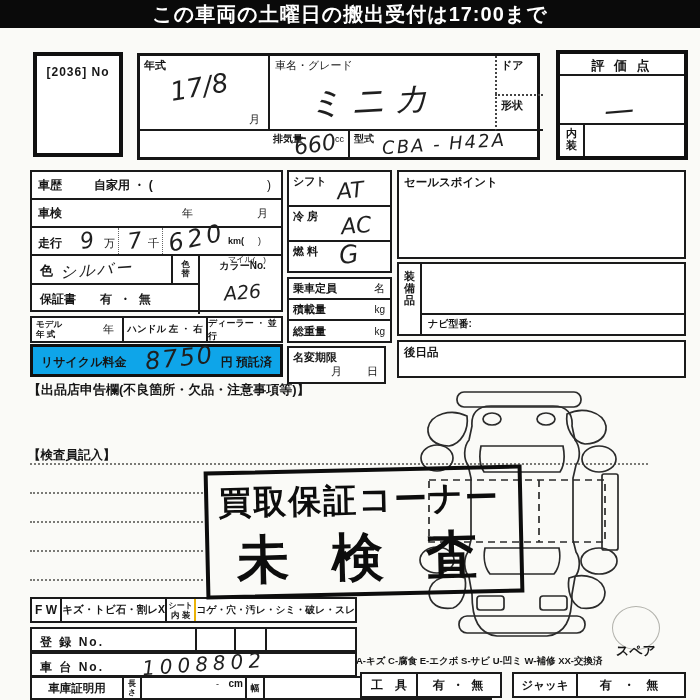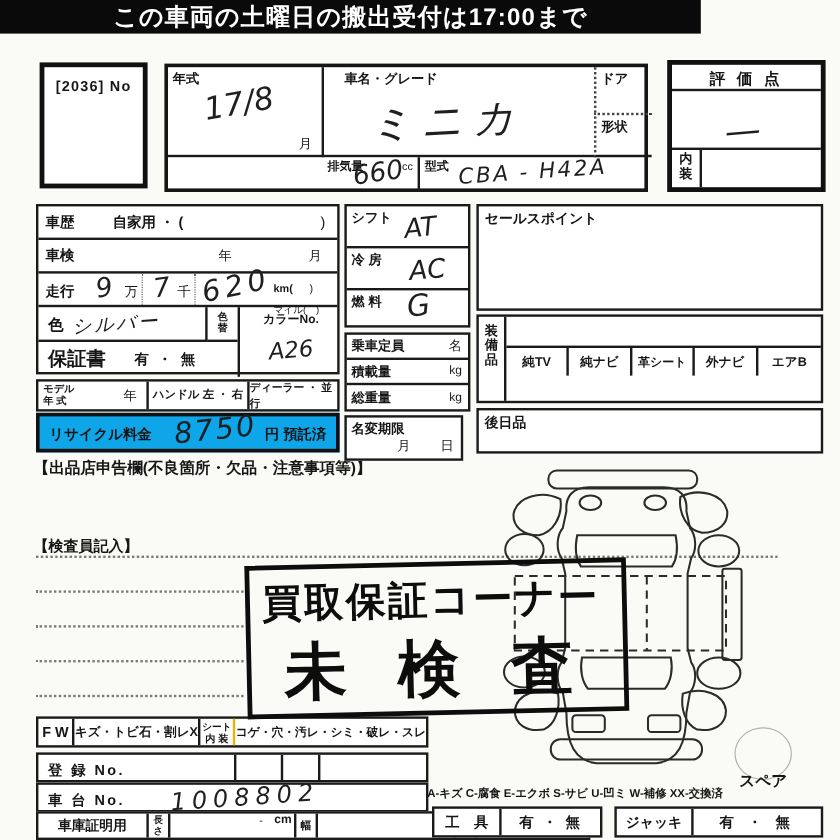--- a/index.html
+++ b/index.html
@@ -12,34 +12,34 @@
   .lbl{font-weight:bold}
   .hw{font-family:"DejaVu Sans",sans-serif;font-style:italic;color:#1f1f1f;white-space:nowrap}
   .dotline{border-top:2px dotted #7a7a76;height:0}
   .tiny{font-size:8.5px;line-height:1.1;font-weight:bold;text-align:center}
   .flex{display:flex;align-items:center}
   .nw{white-space:nowrap}
 </style>
 </head>
 <body>
 
-<div class="abs" style="left:0;top:0;width:584px;height:28px;background:#0a0a0a;color:#fff;display:flex;align-items:center;justify-content:center;font-size:20px;font-weight:bold;letter-spacing:1px">この車両の土曜日の搬出受付は17:00まで</div>
+<div class="abs" style="left:0;top:0;width:700px;height:28px;background:#0a0a0a;color:#fff;display:flex;align-items:center;justify-content:center;font-size:20px;font-weight:bold;letter-spacing:1px">この車両の土曜日の搬出受付は17:00まで</div>
 
 <div class="abs bxthick" style="left:33px;top:52px;width:90px;height:105px;background:#fff">
   <div style="text-align:center;font-size:12px;font-weight:bold;margin-top:9px;letter-spacing:1px">[2036] No</div>
 </div>
 
 <div class="abs" style="left:137px;top:53px;width:403px;height:107px;border:3px solid #151515;background:#fff">
   <div class="abs" style="left:0;top:0;width:130px;height:75px;border-right:2px solid #1a1a1a;border-bottom:2px solid #1a1a1a">
     <span style="position:absolute;left:4px;top:2px;font-size:11px;font-weight:bold">年式</span>
     <span class="hw" style="position:absolute;left:30px;top:16px;font-size:26px;transform:rotate(-10deg)">17/8</span>
     <span style="position:absolute;right:8px;bottom:2px;font-size:11px">月</span>
   </div>
   <div class="abs" style="left:130px;top:0;width:225px;height:75px;border-bottom:2px solid #1a1a1a">
-    <span style="position:absolute;left:17px;top:2px;font-size:11px;font-weight:bold">車名・グレード</span>
+    <span style="position:absolute;left:5px;top:2px;font-size:11px;font-weight:normal">車名・グレード</span>
     <span class="hw" style="position:absolute;left:38px;top:22px;font-size:34px;letter-spacing:8px;transform:rotate(-3deg)">ミニカ</span>
   </div>
   <div class="abs" style="left:355px;top:0;width:48px;height:38px;border-left:2px dotted #444">
     <span style="position:absolute;left:4px;top:2px;font-size:11px;font-weight:bold">ドア</span>
   </div>
   <div class="abs" style="left:355px;top:38px;width:48px;height:37px;border-left:2px dotted #444;border-top:2px dotted #444;border-bottom:2px solid #1a1a1a">
     <span style="position:absolute;left:4px;top:2px;font-size:11px;font-weight:bold">形状</span>
   </div>
   <div class="abs" style="left:130px;top:75px;width:80px;height:29px;border-right:2px solid #1a1a1a">
     <span style="position:absolute;left:3px;top:1px;font-size:10px;font-weight:bold">排気量</span>
@@ -95,21 +95,21 @@
     </div>
     <div class="abs" style="left:141px;top:0;width:25px;height:29px;border-bottom:2px solid #1a1a1a;padding-top:4px">
       <div class="tiny">色</div>
       <div class="tiny">替</div>
     </div>
     <div class="abs" style="left:166px;top:0;width:87px;height:58px;border-left:2px solid #1a1a1a">
       <div style="font-size:10px;font-weight:bold;text-align:center;margin-top:3px">カラーNo.</div>
       <div class="hw" style="font-size:19px;text-align:center;margin-top:8px;transform:rotate(-5deg)">A26</div>
     </div>
     <div class="abs flex" style="left:0;top:29px;width:166px;height:29px">
-      <span class="lbl" style="font-size:16px;margin-left:8px">保証書</span>
+      <span class="lbl" style="font-size:12px;margin-left:8px">保証書</span>
       <span class="lbl" style="font-size:12px;margin-left:24px;letter-spacing:2px">有 ・ 無</span>
     </div>
   </div>
 </div>
 
 <div class="abs bxthin" style="left:30px;top:316px;width:253px;height:27px;background:#fff">
   <div class="abs flex" style="left:0;top:0;width:92px;height:100%;border-right:2px solid #1a1a1a">
     <div style="margin-left:4px">
       <div class="tiny" style="text-align:left">モデル</div>
       <div class="tiny" style="text-align:left">年 式</div>
@@ -171,36 +171,22 @@
   <span style="font-size:11px;position:absolute;left:42px;bottom:3px">月</span>
   <span style="font-size:11px;position:absolute;right:6px;bottom:3px">日</span>
 </div>
 
 <div class="abs bx" style="left:397px;top:262px;width:289px;height:74px;background:#fff">
   <div class="abs" style="left:0;top:0;width:23px;height:100%;border-right:2px solid #1a1a1a;padding-top:6px">
     <div class="tiny" style="font-size:11px">装</div>
     <div class="tiny" style="font-size:11px">備</div>
     <div class="tiny" style="font-size:11px">品</div>
   </div>
-  <div class="abs" style="left:23px;top:24px;right:0;height:25px;border-top:2px solid #1a1a1a;display:flex">
-    <div class="flex" style="width:20%;border-right:2px solid #1a1a1a;justify-content:center">
-        <span style="font-size:10.5px;font-weight:bold">純TV</span>
-      </div>
-    <div class="flex" style="width:20%;border-right:2px solid #1a1a1a;justify-content:center">
-        <span style="font-size:10.5px;font-weight:bold">純ナビ</span>
-      </div>
-    <div class="flex" style="width:20%;border-right:2px solid #1a1a1a;justify-content:center">
-        <span style="font-size:10px;font-weight:bold">革シート</span>
-      </div>
-    <div class="flex" style="width:20%;border-right:2px solid #1a1a1a;justify-content:center">
-        <span style="font-size:10.5px;font-weight:bold">外ナビ</span>
-      </div>
-    <div class="flex" style="width:20%;justify-content:center">
-        <span style="font-size:10.5px;font-weight:bold">エアB</span>
-      </div>
+  <div class="abs flex" style="left:23px;top:49px;right:0;height:20px;border-top:2px solid #1a1a1a">
+    <span style="font-size:10px;font-weight:bold;margin-left:6px">ナビ型番:</span>
   </div>
 </div>
 
 <div class="abs bxthin" style="left:397px;top:340px;width:289px;height:38px;background:#fff">
   <span style="font-size:11.5px;font-weight:bold;position:absolute;left:5px;top:3px">後日品</span>
 </div>
 
 <div class="abs lbl" style="left:28px;top:447px;font-size:12.5px">【検査員記入】</div>
 <div class="abs dotline" style="left:30px;top:463px;width:618px"></div>
 <div class="abs dotline" style="left:30px;top:492px;width:173px"></div>

